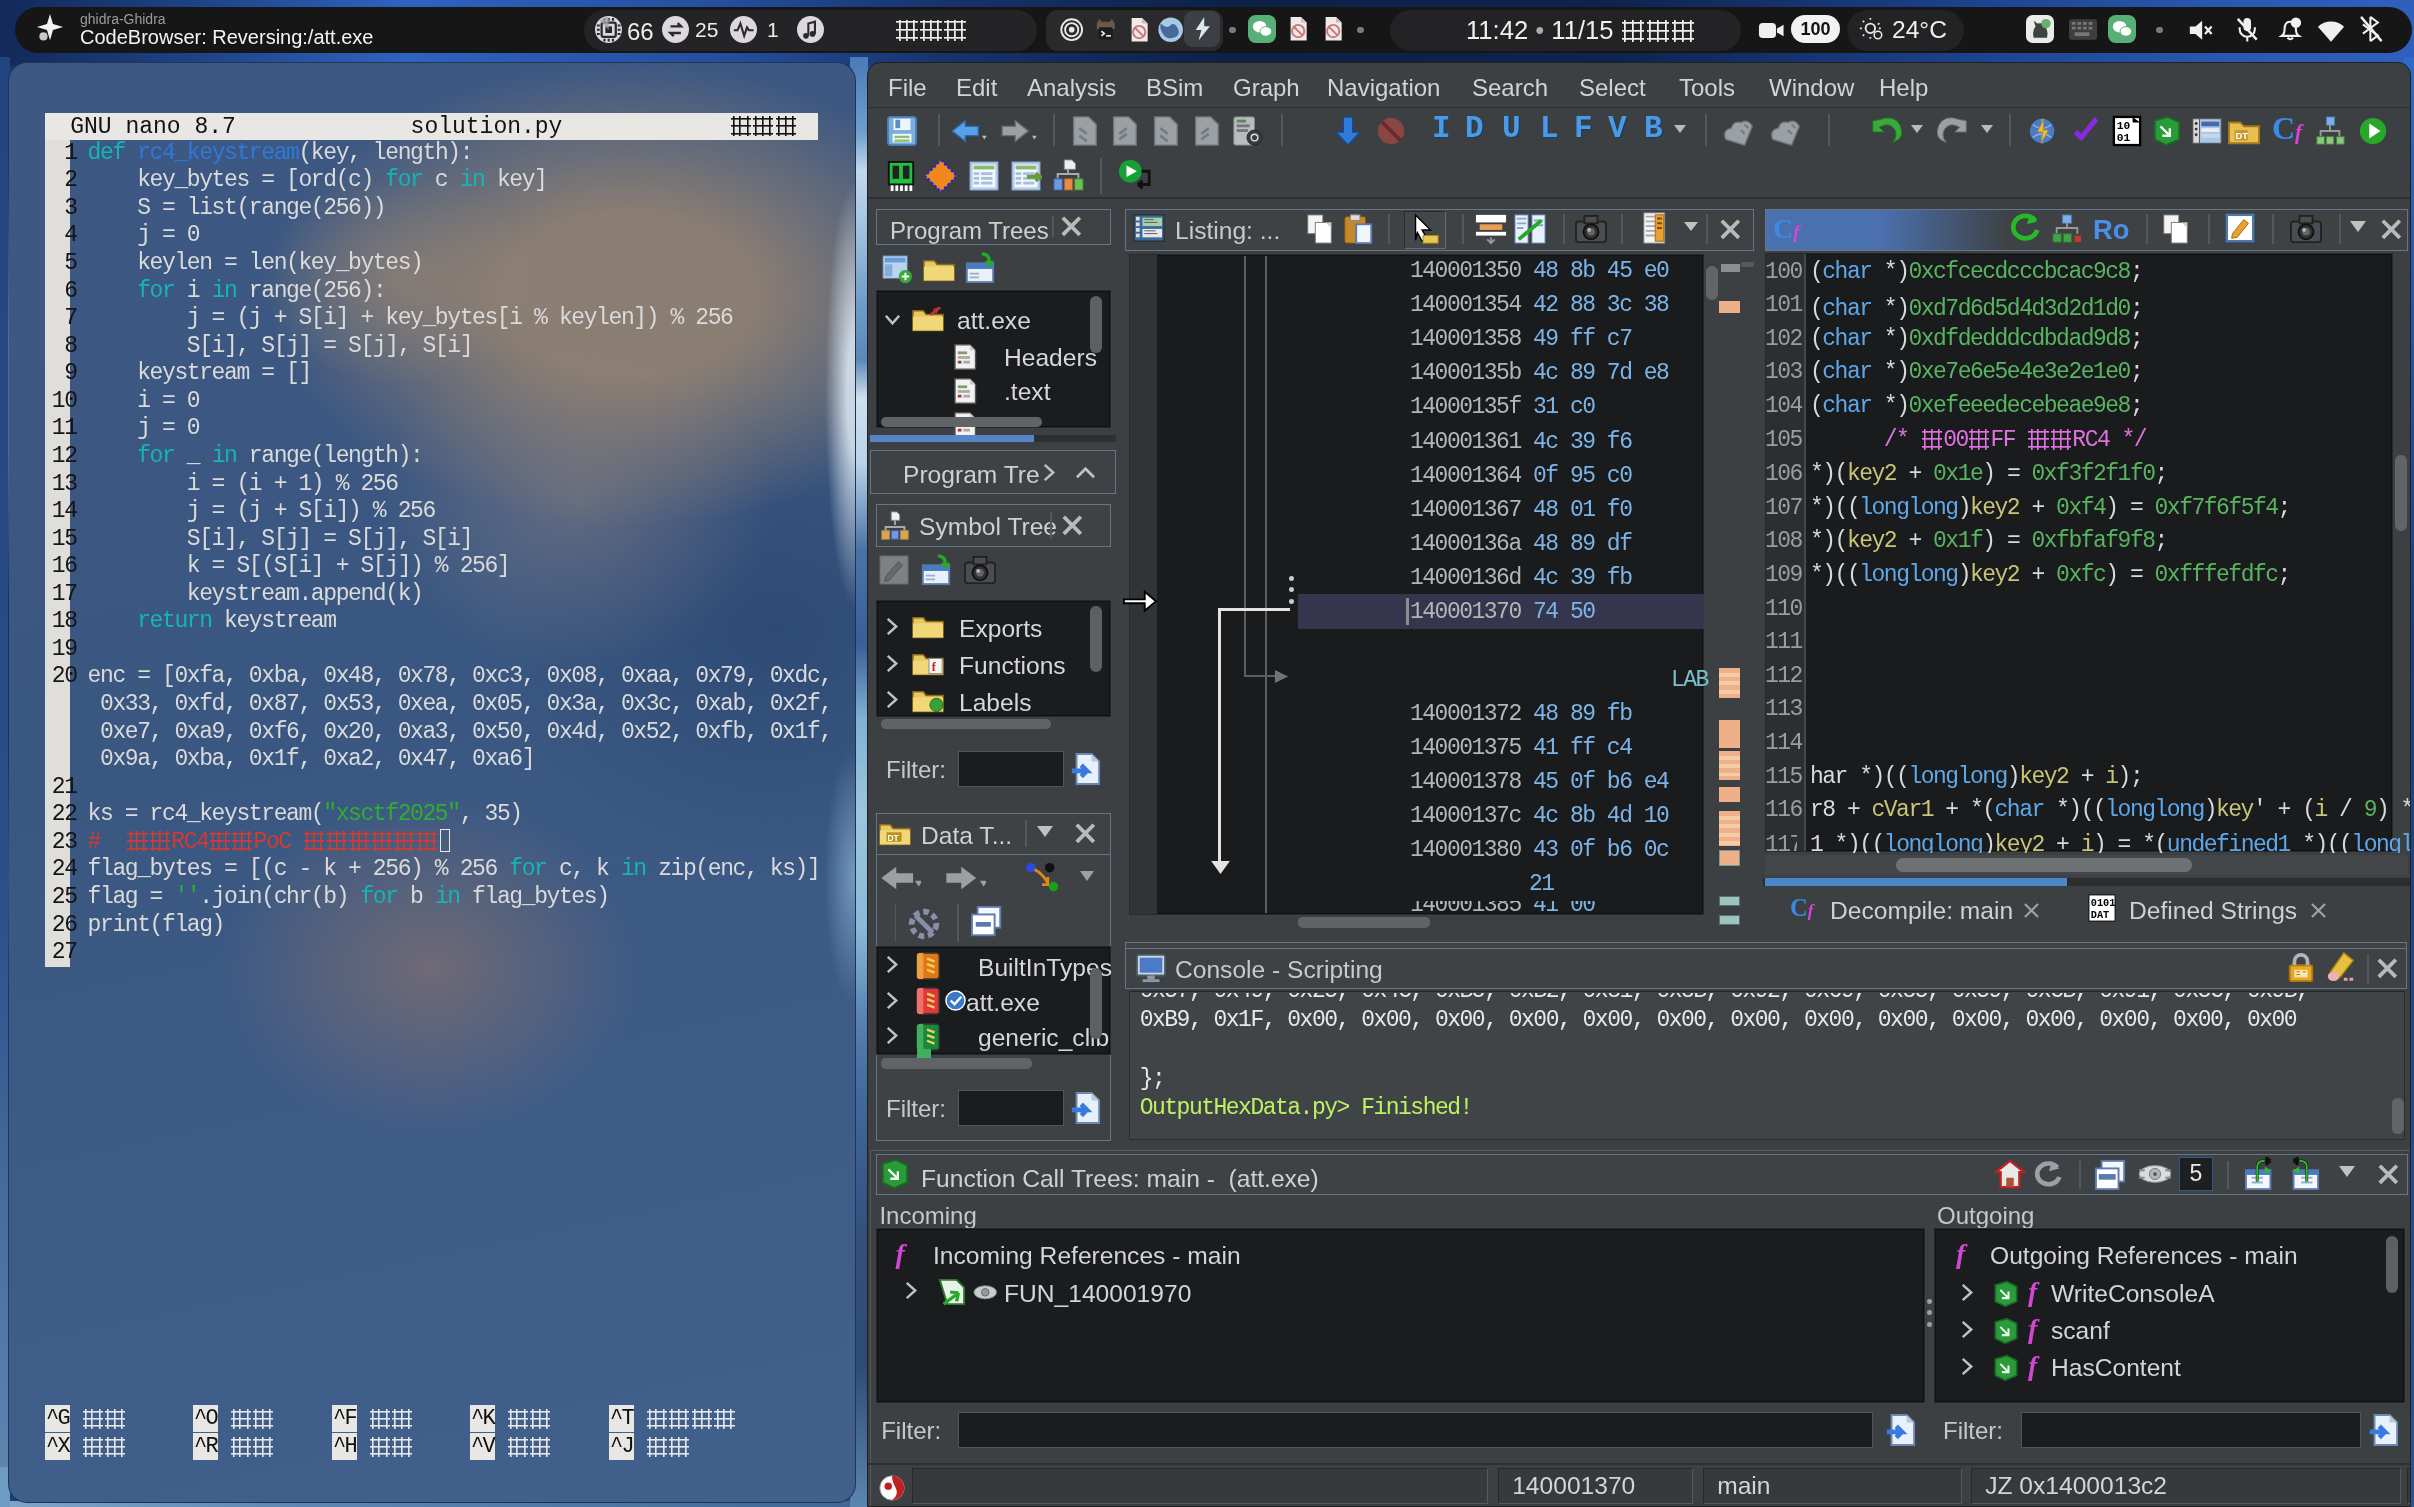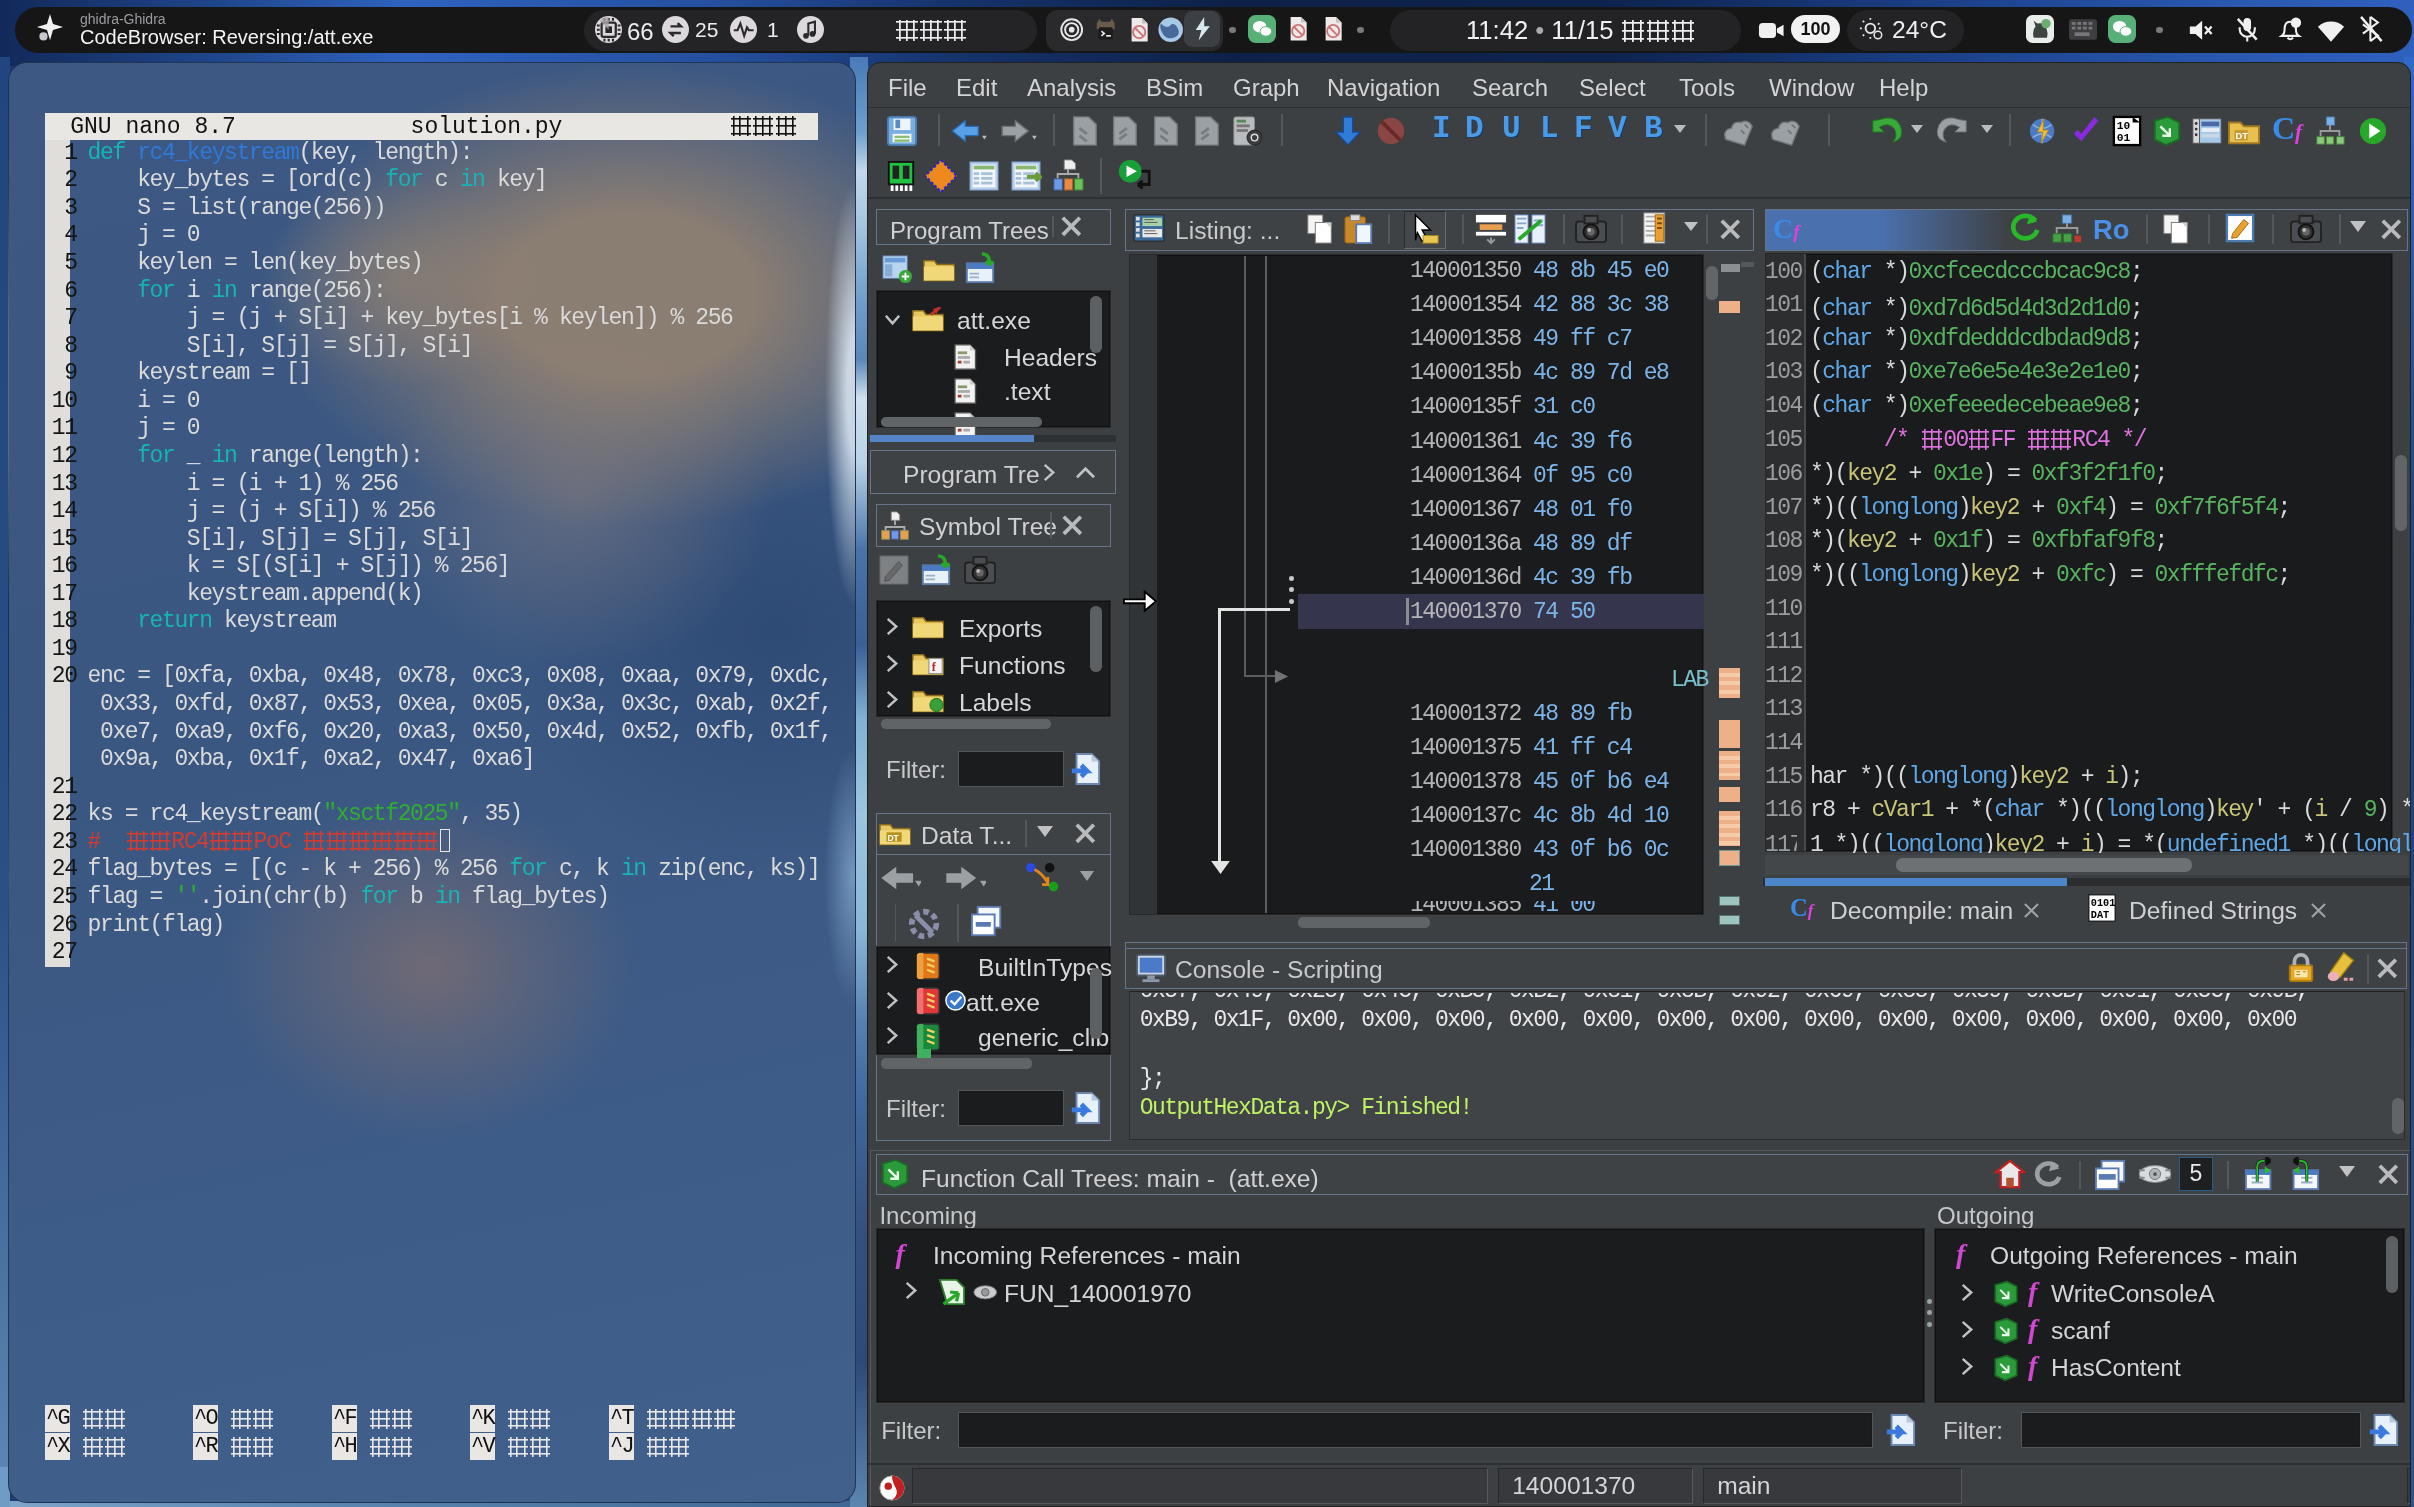--- a/index.html
+++ b/index.html
@@ -1009,17 +1009,18 @@
     </svg>
 <div class="abs" style="left:0;top:1400px;width:1544px;height:1.9px;background:#2e3134"></div>
 <svg class="abs" style="left:10.4px;top:1411px" width="28" height="28" viewBox="0 0 30 30">
 <circle cx="15" cy="15" r="13" fill="#fff" stroke="#999"></circle>
       <path d="M15 2 a13 13 0 0 1 0 26 q8-6 4-13 t-4-13" fill="#c02020"></path>
       <circle cx="11" cy="13" r="4" fill="#c02020"></circle>
     </svg>
 <div class="abs" style="left:44px;top:1405px;width:576px;height:36px;background:#37393c;border:0.9px solid #26282a;border-bottom-color:#55595c;border-right-color:#55595c;color:#d4d5d7;font-size:24.6px;line-height:34px;padding-left:13.2px"></div>
 <div class="abs" style="left:630px;top:1405px;width:195px;height:36px;background:#37393c;border:0.9px solid #26282a;border-bottom-color:#55595c;border-right-color:#55595c;color:#d4d5d7;font-size:24.6px;line-height:34px;padding-left:13.2px">140001370</div>
 <div class="abs" style="left:835px;top:1405px;width:259px;height:36px;background:#37393c;border:0.9px solid #26282a;border-bottom-color:#55595c;border-right-color:#55595c;color:#d4d5d7;font-size:24.6px;line-height:34px;padding-left:13.2px">main</div>
+<div class="abs" style="left:1103px;top:1405px;width:430px;height:36px;background:#37393c;border:0.9px solid #26282a;border-bottom-color:#55595c;border-right-color:#55595c;color:#d4d5d7;font-size:24.6px;line-height:34px;padding-left:13.2px">JZ 0x1400013c2</div>
 <div class="abs" style="left:1539px;top:1405px;width:5.7px;height:36px;background:#37393c;border:0.9px solid #26282a;border-bottom-color:#55595c;border-right-color:#55595c;color:#d4d5d7;font-size:24.6px;line-height:34px;padding-left:13.2px"></div>
 </div>
 <svg class="abs" style="left:1122px;top:589px" width="36" height="24.6" viewBox="0 0 38 26">
 <path d="M2 11 h22 v-8 l12 10 -12 10 v-8 H2 Z" fill="#fff" stroke="#000" stroke-width="2"></path>
   </svg>
 
 </body></html>

